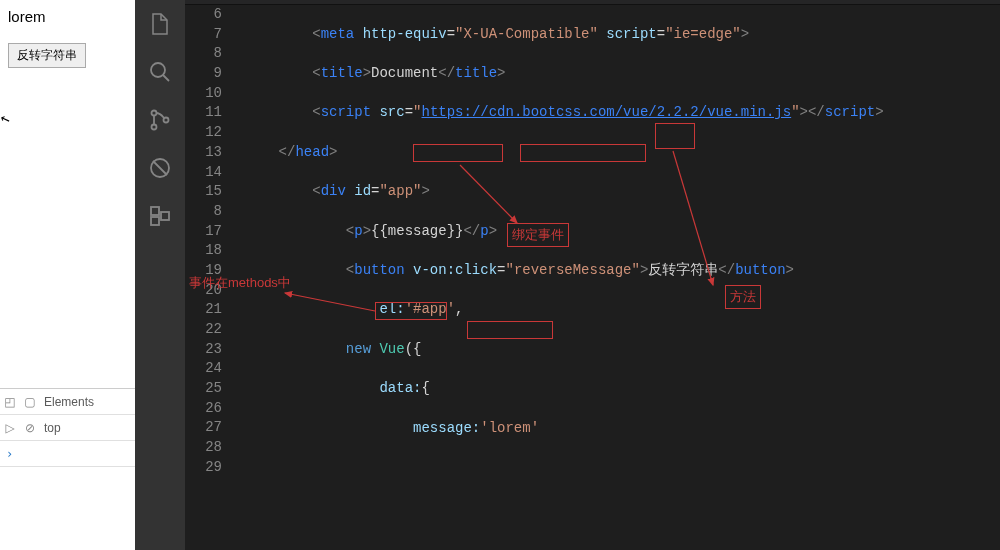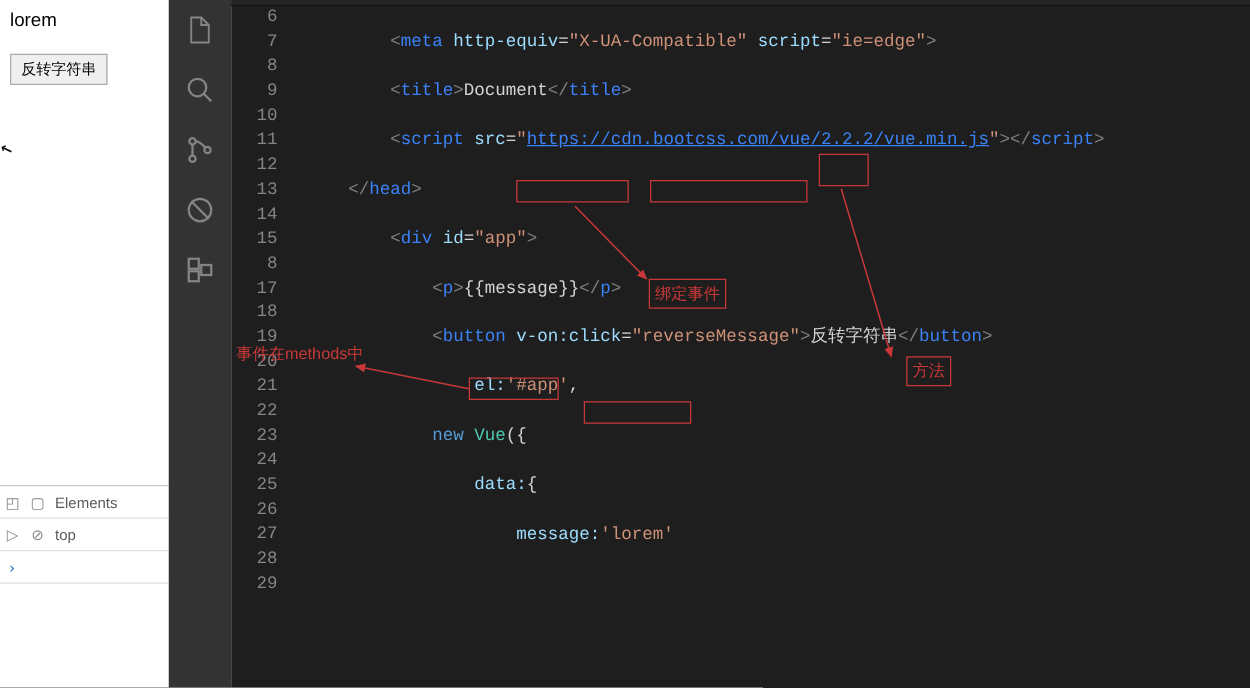--- a/index.html
+++ b/index.html
@@ -166,21 +166,21 @@
 
 
     </div>
 
     <div class="anno-box" style="left:228px; top:139px; width:90px; height:18px;"></div>
     <div class="anno-box" style="left:335px; top:139px; width:126px; height:18px;"></div>
     <div class="anno-box" style="left:470px; top:118px; width:40px; height:26px;"></div>
     <div class="anno-box" style="left:190px; top:297px; width:72px; height:18px;"></div>
     <div class="anno-box" style="left:282px; top:316px; width:86px; height:18px;"></div>
 
-    <div class="anno-label" style="left:334px; top:218px;">绑定事件</div>
+    <div class="anno-label" style="left:322px; top:218px;">绑定事件</div>
     <div class="anno-label" style="left:540px; top:280px;">方法</div>
     <div class="anno-text" style="left:4px; top:268px;">事件在methods中</div>
 
     <svg class="overlay" width="815" height="550">
       <defs>
         <marker id="arr" markerWidth="8" markerHeight="8" refX="6" refY="3" orient="auto">
           <path d="M0,0 L7,3 L0,6 Z" fill="#c93838"></path>
         </marker>
       </defs>
       <line x1="275" y1="160" x2="332" y2="218" stroke="#c93838" stroke-width="1.2" marker-end="url(#arr)"></line>

